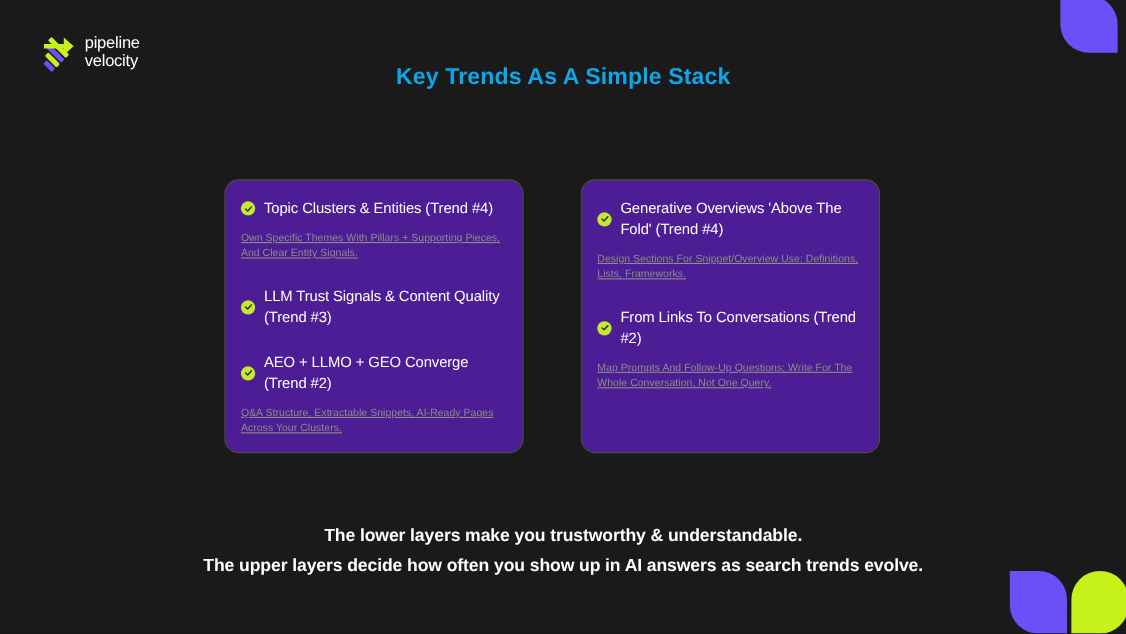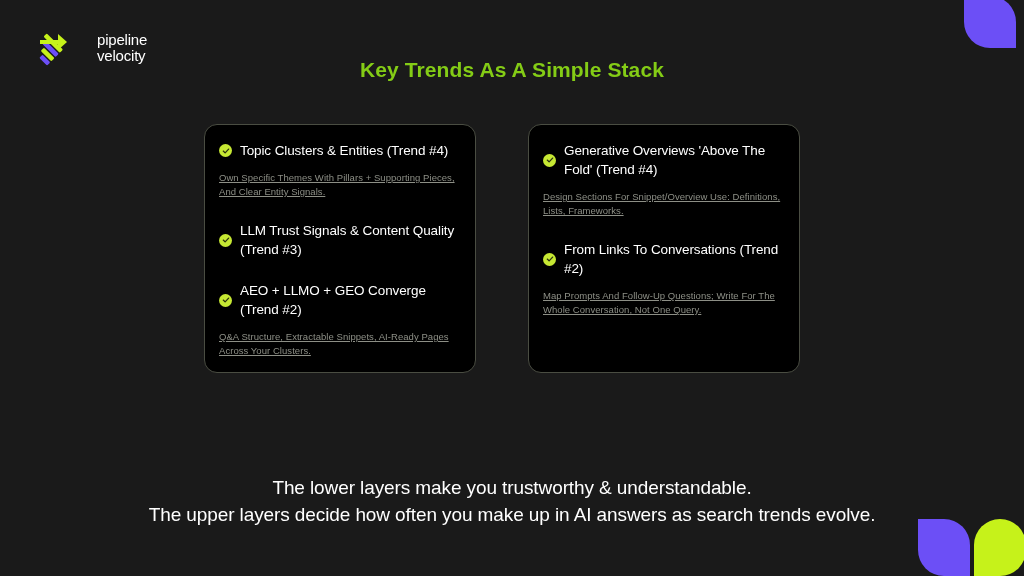--- a/index.html
+++ b/index.html
@@ -45,21 +45,21 @@
     border-radius: 26px 26px 26px 0;
   }
 
   
   .logo {
     position: absolute;
     left: 28px;
     top: 24px;
     display: flex;
     align-items: center;
-    gap: 21px;
+    gap: 1px;
   }
   .logo-mark {
     width: 48px;
     height: 48px;
     flex: 0 0 48px;
   }
   .logo-text {
     color: #ffffff;
     font-size: 15px;
     line-height: 16px;
@@ -70,42 +70,43 @@
     display: block;
   }
 
   
   .page-title {
     position: absolute;
     top: 58px;
     left: 0;
     width: 1024px;
     text-align: center;
-    color: #84cc16;
+    color: #0ea5e9;
     font-size: 21px;
     font-weight: bold;
     letter-spacing: 0.1px;
   }
 
   
   .columns {
     position: absolute;
     top: 124px;
     left: 204px;
     width: 616px;
     display: flex;
     gap: 52px;
   }
   .card {
     width: 272px;
     box-sizing: border-box;
-    background: #000000;
+    background: #4c1d95;
     border: 1px solid #4a4d42;
     border-radius: 13px;
     padding: 16px 14px 14px 14px;
+    margin-top: 39px;
   }
   .item + .item {
     margin-top: 22px;
   }
   .item-head {
     display: flex;
     align-items: center;
     gap: 8px;
   }
   .check-icon {
@@ -138,23 +139,23 @@
   }
 
   
   .caption {
     position: absolute;
     top: 474px;
     left: 0;
     width: 1024px;
     text-align: center;
     color: #ffffff;
-    font-size: 19px;
+    font-size: 16px;
     line-height: 27px;
-    font-weight: normal;
+    font-weight: bold;
     letter-spacing: -0.1px;
   }
   .caption span {
     display: block;
   }
 </style>
 </head>
 <body>
 
 <div class="leaf leaf-tr"></div>
@@ -246,14 +247,14 @@
       <div class="item-desc">Map Prompts And Follow-Up Questions; Write For The Whole Conversation, Not One Query.</div>
     </div>
 
 
   </div>
 
 </div>
 
 <div class="caption">
   <span>The lower layers make you trustworthy &amp; understandable.</span>
-  <span>The upper layers decide how often you make up in AI answers as search trends evolve.</span>
+  <span>The upper layers decide how often you show up in AI answers as search trends evolve.</span>
 </div>
 
 </body></html>

